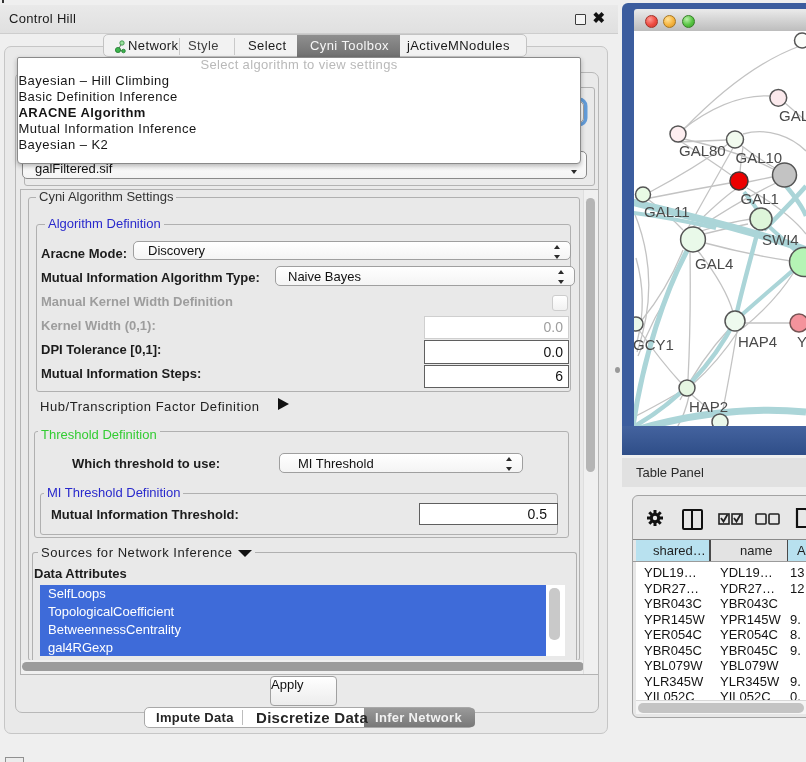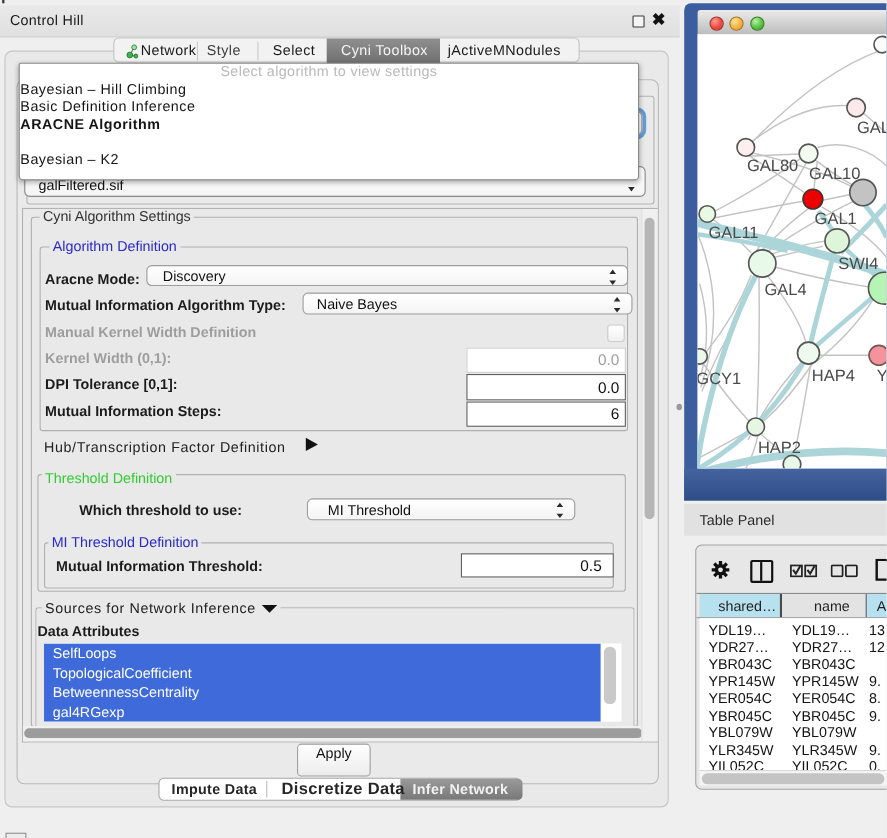--- a/index.html
+++ b/index.html
@@ -138,35 +138,36 @@
   <div class="abs" style="left:8px;top:54px;line-height:18px;font-size:13px;color:#fff">gal4RGexp</div>
   <div class="abs" style="left:509px;top:3px;width:10.5px;height:52px;background:#c9c9c9;border-radius:5px"></div>
 </div>
 
 <div class="abs" style="left:21px;top:660px;width:562px;height:14px;background:#f0f0f0"></div>
 <div class="abs" style="left:22px;top:661.5px;width:562px;height:9.5px;background:#9c9c9c;border-radius:5px"></div>
 
 <div class="abs" style="left:583px;top:190px;width:14px;height:484px;background:#f0f0f0;border-left:1px solid #dedede"></div>
 <div class="abs" style="left:585.5px;top:198px;width:9px;height:274px;background:#b5b5b5;border-radius:4.5px"></div>
 
-<div class="abs" style="left:270px;top:676px;width:67px;height:30px;background:linear-gradient(#ffffff,#ececec);border:1px solid #a0a0a0;border-radius:4px;box-sizing:border-box;text-align:center;line-height:16px;font-size:13px;color:#111">Apply</div>
+<div class="abs" style="left:270px;top:676px;width:67px;height:30px;background:linear-gradient(#ffffff,#ececec);border:1px solid #a0a0a0;border-radius:4px;box-sizing:border-box;text-align:left;line-height:16px;font-size:13px;color:#111">Apply</div>
 
 <div class="abs" style="left:144px;top:707px;width:330px;height:21px;background:#fff;border:1px solid #a8a8a8;border-radius:5px;box-sizing:border-box;z-index:6">
   <div class="abs" style="left:97px;top:2px;width:1px;height:15px;background:#bdbdbd"></div>
   <div class="abs" style="left:219px;top:0;width:111px;height:19px;background:linear-gradient(#9a9a9a,#787878);border-radius:0 4px 4px 0"></div>
   <span class="abs" style="left:11px;top:0;line-height:19px;font-size:13px;font-weight:bold;letter-spacing:0.3px;color:#262626">Impute Data</span>
   <span class="abs" style="left:111px;top:0;line-height:19px;font-size:15px;font-weight:bold;letter-spacing:0.3px;color:#262626">Discretize Data</span>
   <span class="abs" style="left:230px;top:0;line-height:19px;font-size:13px;font-weight:bold;letter-spacing:0.3px;color:#f2f2f2">Infer Network</span>
 </div>
 
 <div class="abs" style="left:17px;top:57px;width:564px;height:107px;background:#fff;border:1px solid #8a8a8a;border-radius:2px 2px 4px 4px;box-sizing:border-box;z-index:50;box-shadow:0 2px 5px rgba(0,0,0,0.28)">
   <div class="abs" style="left:0;top:0;width:100%;text-align:center;line-height:14px;font-size:13px;letter-spacing:0.35px;color:#b9b9b9">Select algorithm to view settings</div>
   <div class="abs" style="left:0.5px;top:15px;line-height:16.1px;font-size:13px;letter-spacing:0.45px;color:#151515">Bayesian – Hill Climbing</div>
   <div class="abs" style="left:0.5px;top:31.1px;line-height:16.1px;font-size:13px;letter-spacing:0.45px;color:#151515">Basic Definition Inference</div>
   <div class="abs" style="left:0.5px;top:47.2px;line-height:16.1px;font-size:13px;letter-spacing:0.45px;color:#151515;font-weight:bold">ARACNE Algorithm</div>
+  <div class="abs" style="left:0.5px;top:63.3px;line-height:16.1px;font-size:13px;letter-spacing:0.45px;color:#151515">Mutual Information Inference</div>
   <div class="abs" style="left:0.5px;top:79.4px;line-height:16.1px;font-size:13px;letter-spacing:0.45px;color:#151515">Bayesian – K2</div>
 </div>
 
 <div class="abs" style="left:622px;top:3px;width:184px;height:452px;background:#3c5d9e;border-radius:6px 0 0 0"></div>
 <div class="abs" style="left:622px;top:426px;width:184px;height:29px;background:linear-gradient(#44639f,#2f4e88)"></div>
 
 <div class="abs" style="left:634px;top:9px;width:172px;height:22px;background:linear-gradient(#ebebeb 0%,#d6d6d6 45%,#bdbdbd 100%);border-bottom:1px solid #8c8c8c;border-radius:3px 0 0 0">
   <div class="abs" style="left:11px;top:5.5px;width:11px;height:11px;border-radius:50%;background:radial-gradient(circle at 35% 30%,#ff9a93,#ee4b40 55%,#c93a30);border:0.5px solid #a33128"></div>
   <div class="abs" style="left:29px;top:5.5px;width:11px;height:11px;border-radius:50%;background:radial-gradient(circle at 35% 30%,#ffe29a,#f6b43e 55%,#d3912b);border:0.5px solid #a8761f"></div>
   <div class="abs" style="left:48px;top:5.5px;width:11px;height:11px;border-radius:50%;background:radial-gradient(circle at 35% 30%,#b8f0a8,#57c442 55%,#3da02c);border:0.5px solid #347f26"></div>

